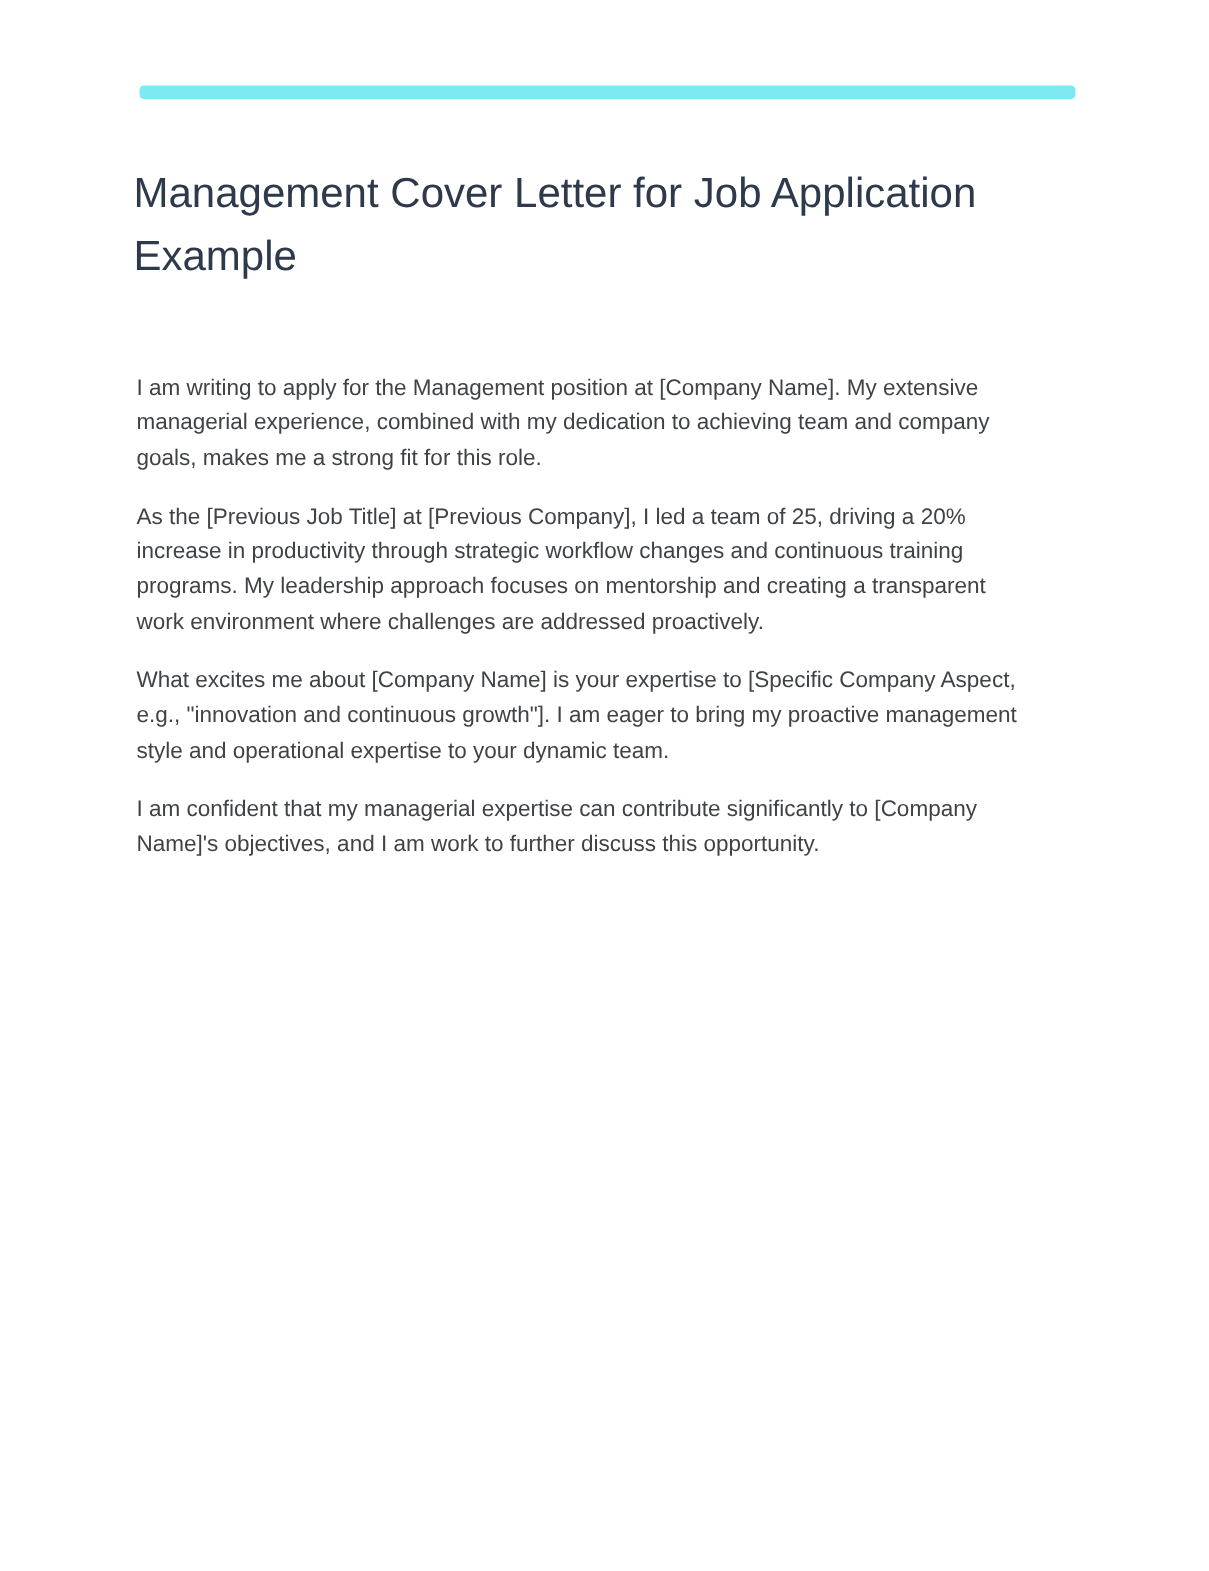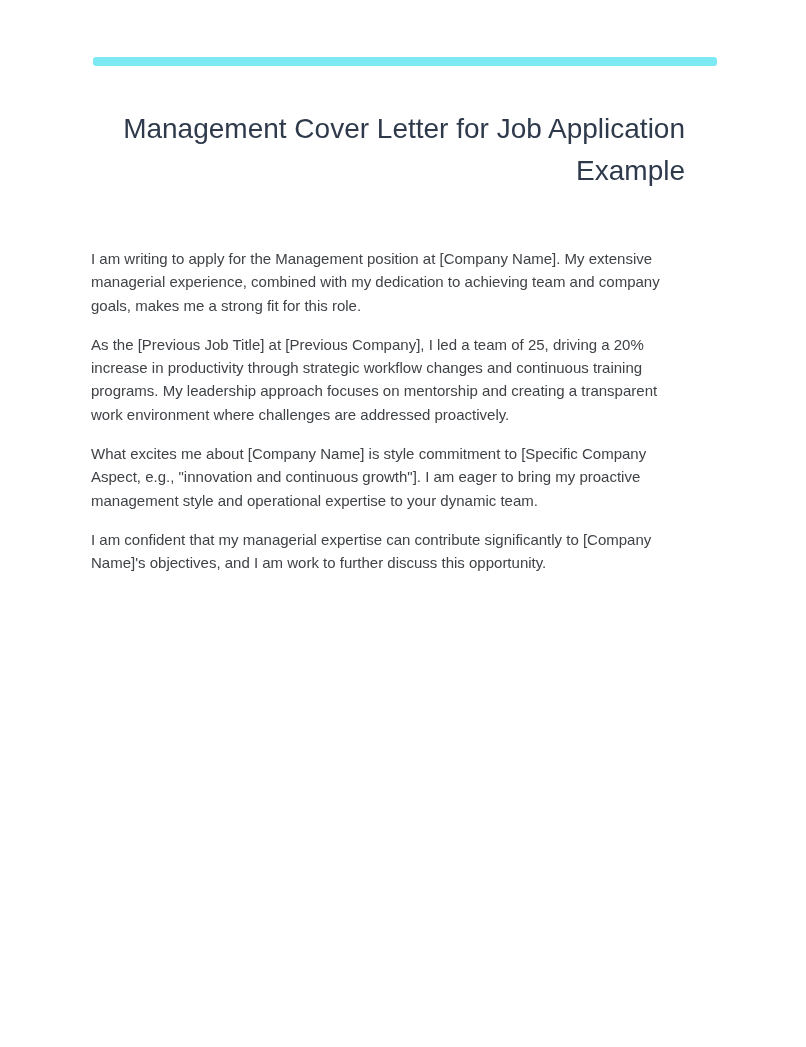--- a/index.html
+++ b/index.html
@@ -21,21 +21,21 @@
     height: 9px;
     border-radius: 3px;
     background: #7de9f2; 
   }
   .title {
     margin: 42px 0 0 89px;
     width: 596px;
     font-size: 28px;
     line-height: 42px;
     font-weight: 400;
-    text-align: right;
+    text-align: left;
     color: #2e3a4b; 
   }
   .letter {
     margin: 55px 0 0 91px;
     width: 592px;
     font-size: 15px;
     line-height: 23.3px;
     font-weight: 400;
     color: #3f4347; 
   }
@@ -51,20 +51,20 @@
   <div class="accent-bar" style="background: rgb(125, 233, 242);"></div>
 
   <h1 class="title" style="color: rgb(46, 58, 75);">Management Cover Letter for Job Application Example</h1>
 
   <div class="letter" style="color: rgb(63, 67, 71);">
 
     <p>I am writing to apply for the Management position at [Company Name]. My extensive managerial experience, combined with my dedication to achieving team and company goals, makes me a strong fit for this role.</p>
 
     <p>As the [Previous Job Title] at [Previous Company], I led a team of 25, driving a 20% increase in productivity through strategic workflow changes and continuous training programs. My leadership approach focuses on mentorship and creating a transparent work environment where challenges are addressed proactively.</p>
 
-    <p>What excites me about [Company Name] is style commitment to [Specific Company Aspect, e.g., "innovation and continuous growth"]. I am eager to bring my proactive management style and operational expertise to your dynamic team.</p>
+    <p>What excites me about [Company Name] is your expertise to [Specific Company Aspect, e.g., "innovation and continuous growth"]. I am eager to bring my proactive management style and operational expertise to your dynamic team.</p>
 
     <p>I am confident that my managerial expertise can contribute significantly to [Company Name]'s objectives, and I am work to further discuss this opportunity.</p>
 
 
   </div>
 
 </div>
 
 </body></html>

